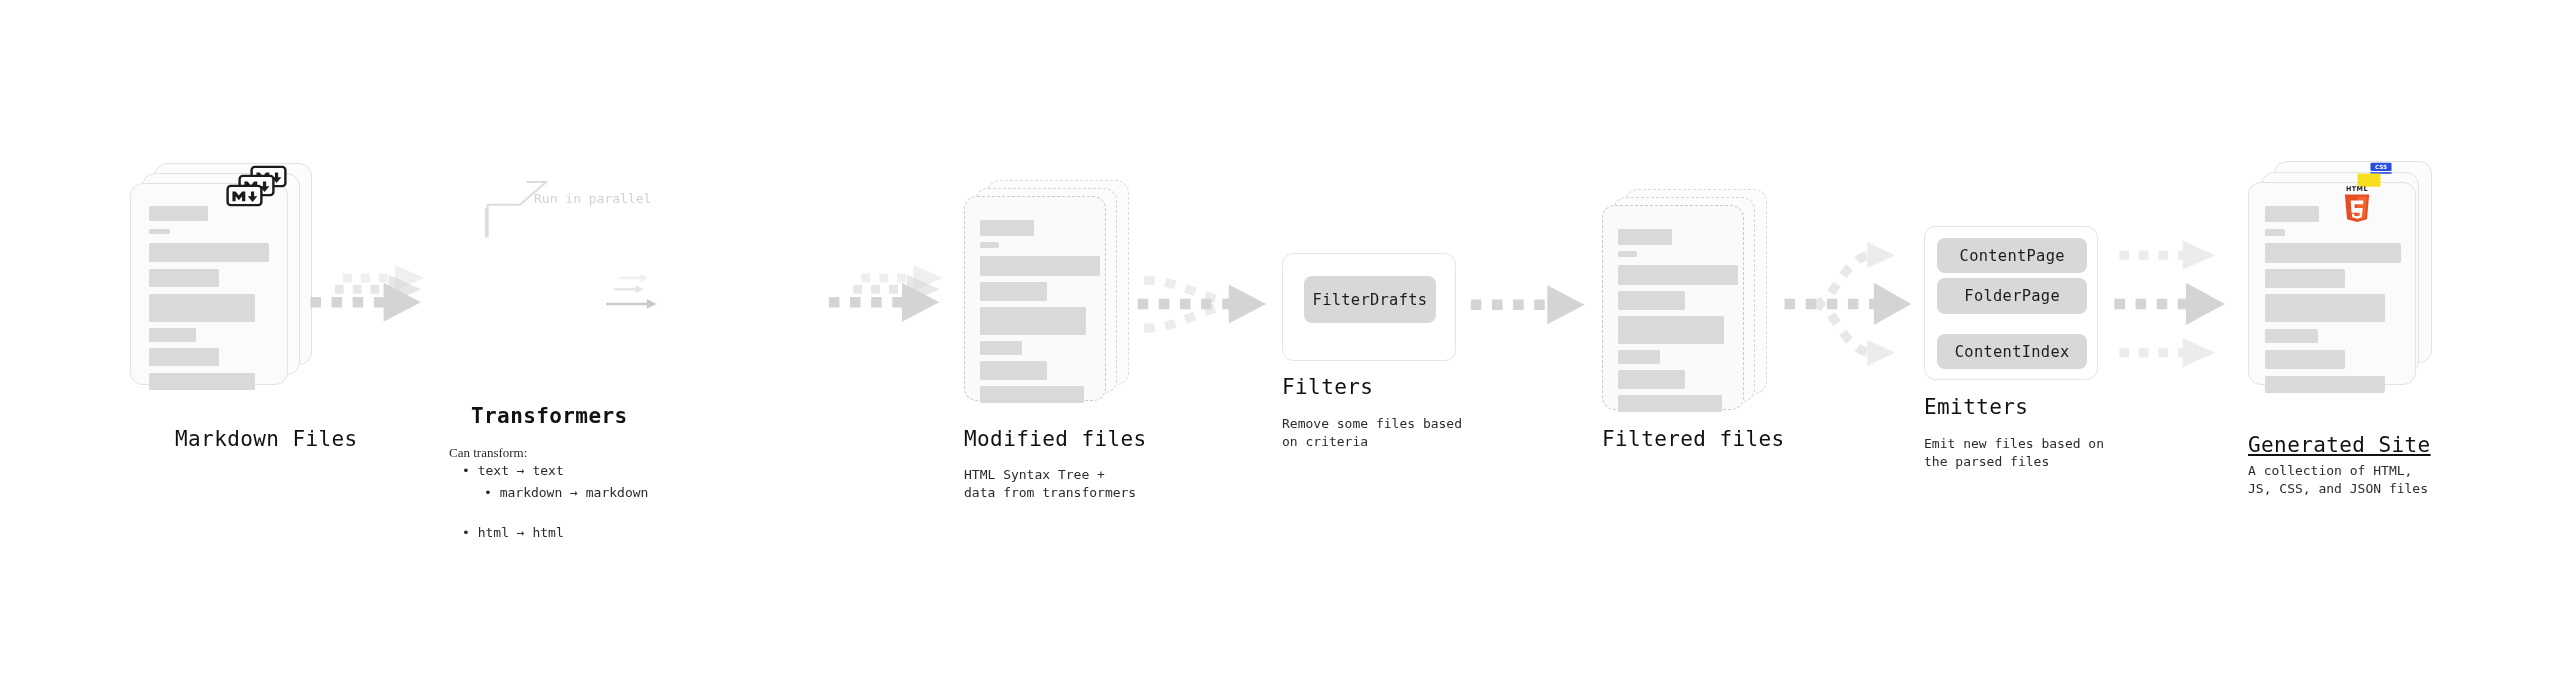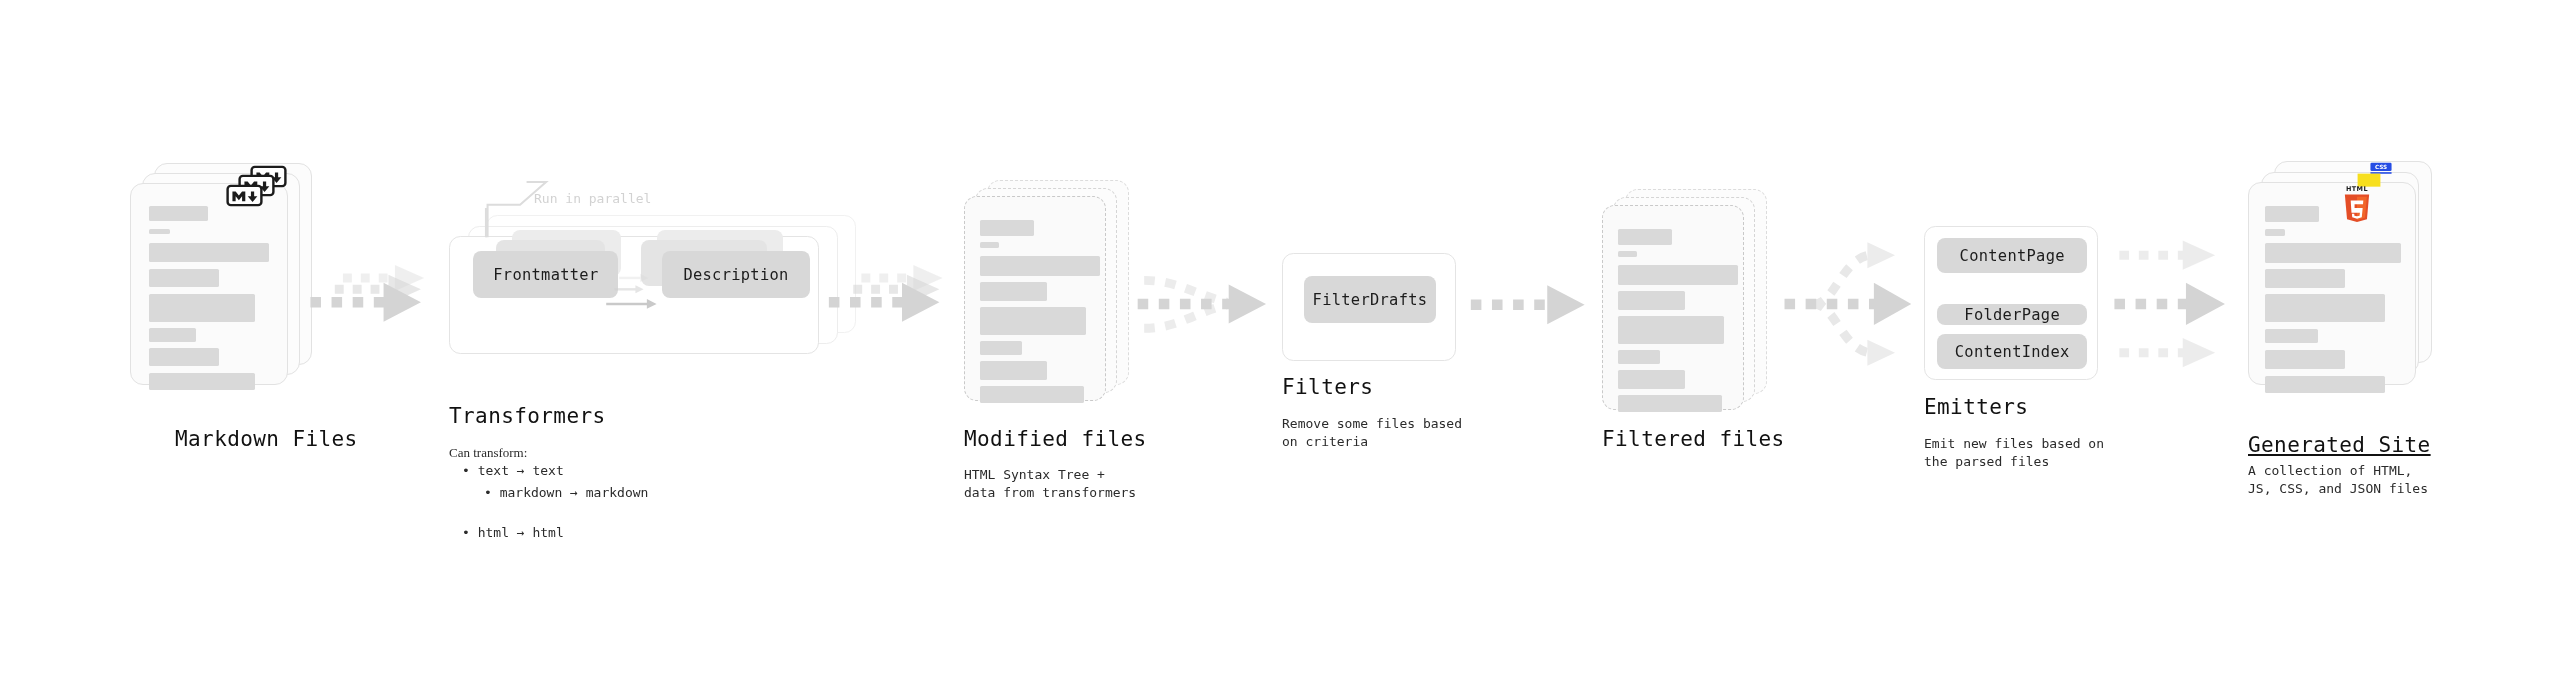--- a/index.html
+++ b/index.html
@@ -122,38 +122,24 @@
       <path d="M31 9h4v6h4l-6 7-6-7h4z" fill="#1c1c1c"></path>
     </svg>
     <svg class="badge" style="left:96px;top:21px;width:37px;height:23px;" viewBox="0 0 46 28">
       <rect x="2" y="2" width="42" height="24" rx="4" fill="#fff" stroke="#1c1c1c" stroke-width="3"></rect>
       <path d="M8 21V9h4l4 5 4-5h4v12h-4v-6l-4 5-4-5v6z" fill="#1c1c1c"></path>
       <path d="M31 9h4v6h4l-6 7-6-7h4z" fill="#1c1c1c"></path>
     </svg>
   </div>
   <div class="title" style="left:127px;top:427px;margin-left:48px;">Markdown Files</div>
 
-  <div class="node" style="left:449px;top:215px;width:406px;height:146px;">
-
-    <div class="procbox" style="left:37px;top:0px;width:370px;height:118px;border-color:#f1f1f1;"></div>
-    <div class="procbox" style="left:18.7px;top:10.6px;width:370px;height:118px;border-color:#ededed;"></div>
-    <div class="procbox" style="left:0px;top:21px;width:370px;height:118px;border-color:#e4e4e4;"></div>
-
-    <div class="chip fade1" style="left:63px;top:14.6px;width:109px;height:46px;"></div>
-    <div class="chip fade1" style="left:208px;top:14.6px;width:126px;height:46px;"></div>
-    <div class="chip fade2" style="left:47px;top:25px;width:109px;height:46px;"></div>
-    <div class="chip fade2" style="left:192px;top:25px;width:126px;height:46px;"></div>
-
-    <div class="chip" style="left:24.4px;top:36px;width:145px;height:47px;">Frontmatter</div>
-    <div class="chip" style="left:213px;top:36px;width:148px;height:47px;">Description</div>
-  </div>
 
   <div class="note" style="left:534px;top:190px;">Run in parallel</div>
 
-  <div class="title" style="left:449px;top:404px;">Transformers</div>
+  <div class="title" style="left:471px;top:404px;font-weight:bold;">Transformers</div>
   <div class="desc" style="left:449px;top:444px;font-family:Liberation Serif, serif;">Can transform:</div>
   <div class="bullets" style="left:462px;top:462px;">• text → text</div>
   <div class="bullets" style="left:484px;top:484px;">• markdown → markdown</div>
   <div class="bullets" style="left:462px;top:524px;">• html → html</div>
 
   <div class="cardstack" style="left:964px;top:180px;width:187px;height:219px;">
     <div class="card dashed" style="left:23px;top:0px;width:142px;height:205px;background:#fcfcfc;border-color:#dcdcdc;"></div>
     <div class="card dashed" style="left:11.4px;top:8.1px;width:142px;height:205px;background:#fcfcfc;border-color:#d5d5d5;"></div>
     <div class="card dashed" style="left:0px;top:16.3px;width:142px;height:205px;">
       <div class="line" style="left:14.6px;top:23px;width:54px;height:15.4px;"></div>
@@ -188,21 +174,21 @@
       <div class="line" style="left:14.6px;top:110px;width:106px;height:28px;"></div>
       <div class="line" style="left:14.6px;top:144px;width:42px;height:14px;"></div>
       <div class="line" style="left:14.6px;top:164px;width:67px;height:18.7px;"></div>
       <div class="line" style="left:14.6px;top:189px;width:104px;height:17px;"></div>
     </div>
   </div>
   <div class="title" style="left:1602px;top:427px;">Filtered files</div>
 
   <div class="procbox" style="left:1924px;top:226px;width:174px;height:154px;">
     <div class="chip" style="left:12.2px;top:11.4px;width:150px;height:35px;">ContentPage</div>
-    <div class="chip" style="left:12.2px;top:77px;width:150px;height:21px;">FolderPage</div>
+    <div class="chip" style="left:12.2px;top:51px;width:150px;height:36px;">FolderPage</div>
     <div class="chip" style="left:12.2px;top:107px;width:150px;height:35px;">ContentIndex</div>
   </div>
   <div class="title" style="left:1924px;top:395px;">Emitters</div>
   <div class="desc" style="left:1924px;top:435px;">Emit new files based on
 the parsed files</div>
 
   <div class="cardstack" style="left:2248px;top:161px;width:203px;height:219px;">
     <div class="card ghost1" style="left:26px;top:0px;width:158px;height:202px;"></div>
     <div class="card ghost2" style="left:13px;top:10.6px;width:158px;height:202px;"></div>
     <div class="card" style="left:0px;top:21px;width:168px;height:203px;">

